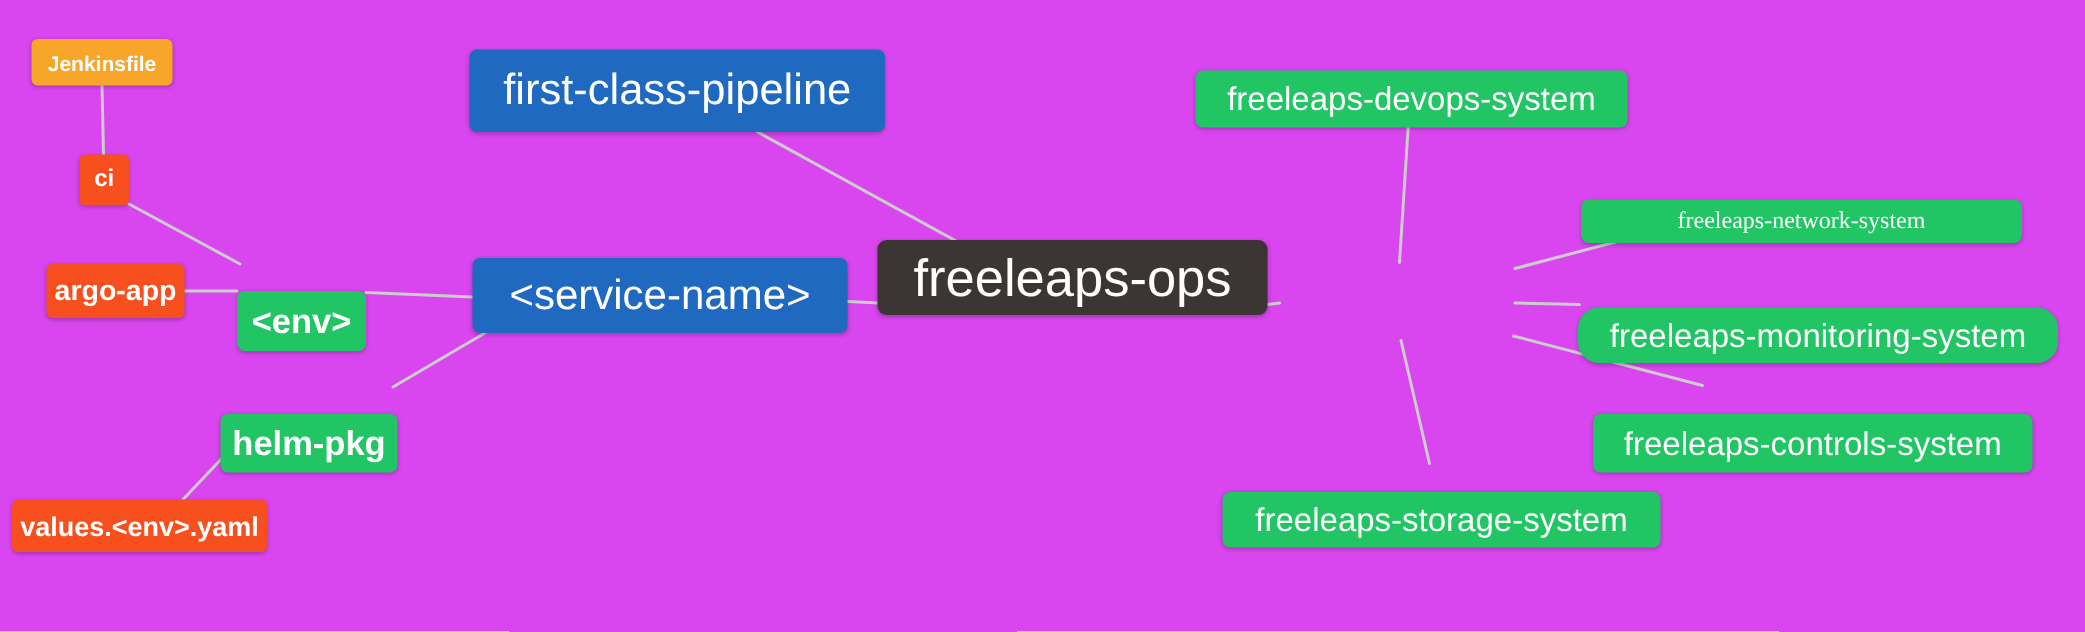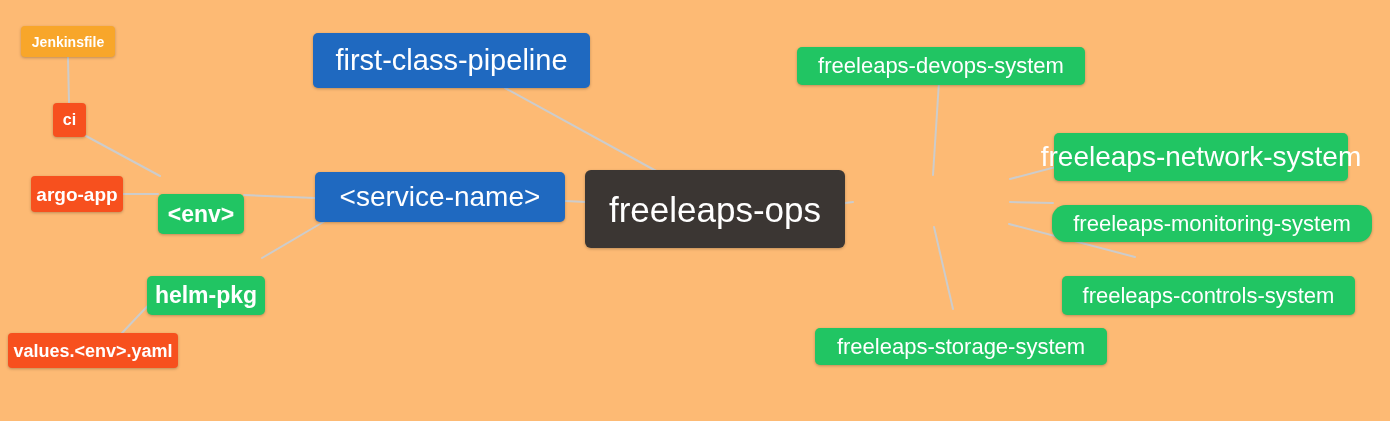--- a/index.html
+++ b/index.html
@@ -1,21 +1,21 @@
 <!DOCTYPE html>
 <html><head>
 <meta charset="utf-8">
 <style>
   html, body { margin: 0; padding: 0; background: #ffffff; }
   #canvas {
     position: relative;
     width: 1390px;
     height: 421px;
     overflow: hidden;
-    background: #fdba74;
+    background: #d946ef;
     font-family: "Liberation Sans", sans-serif;
   }
   #edge-layer {
     position: absolute;
     left: 0; top: 0;
     width: 1390px; height: 421px;
   }
   #edge-layer line {
     stroke: #cccccc;
     stroke-width: 2;
@@ -72,26 +72,26 @@
   <div class="node c-green bold" style="left:158px; top:174px; width:86px;  height:40px; font-size:23px;">&lt;env&gt;</div>
 
   <div class="node c-green bold" style="left:147px; top:256px; width:118px; height:39px; font-size:23px;">helm-pkg</div>
 
   <div class="node c-red bold" style="left:8px;   top:333px; width:170px; height:35px; font-size:18px;">values.&lt;env&gt;.yaml</div>
 
   <div class="node c-blue" style="left:313px; top:33px;  width:277px; height:55px; font-size:29px;">first-class-pipeline</div>
 
   <div class="node c-blue" style="left:315px; top:172px; width:250px; height:50px; font-size:28px;">&lt;service-name&gt;</div>
 
-  <div class="node c-root" style="left:585px; top:170px; width:260px; height:78px; font-size:35px;text-align:right;">freeleaps-ops</div>
+  <div class="node c-root" style="left:585px; top:160px; width:260px; height:50px; font-size:35px;text-align:right;">freeleaps-ops</div>
 
 
   <div class="node c-green" style="left:797px;  top:27px;  width:288px; height:38px; font-size:22px;">freeleaps-devops-system</div>
 
-  <div class="node c-green" style="left:1054px; top:113px; width:294px; height:48px; font-size:28px;">freeleaps-network-system</div>
+  <div class="node c-green" style="left:1054px; top:113px; width:294px; height:29px; font-size:16px;font-family:Liberation Serif, serif;">freeleaps-network-system</div>
 
   <div class="node c-green" style="left:1052px; top:185px; width:320px; height:37px; font-size:22px;border-radius:14px;">freeleaps-monitoring-system</div>
 
   <div class="node c-green" style="left:1062px; top:256px; width:293px; height:39px; font-size:22px;">freeleaps-controls-system</div>
 
   <div class="node c-green" style="left:815px;  top:308px; width:292px; height:37px; font-size:22px;">freeleaps-storage-system</div>
 
 </div>
 
 </body></html>

